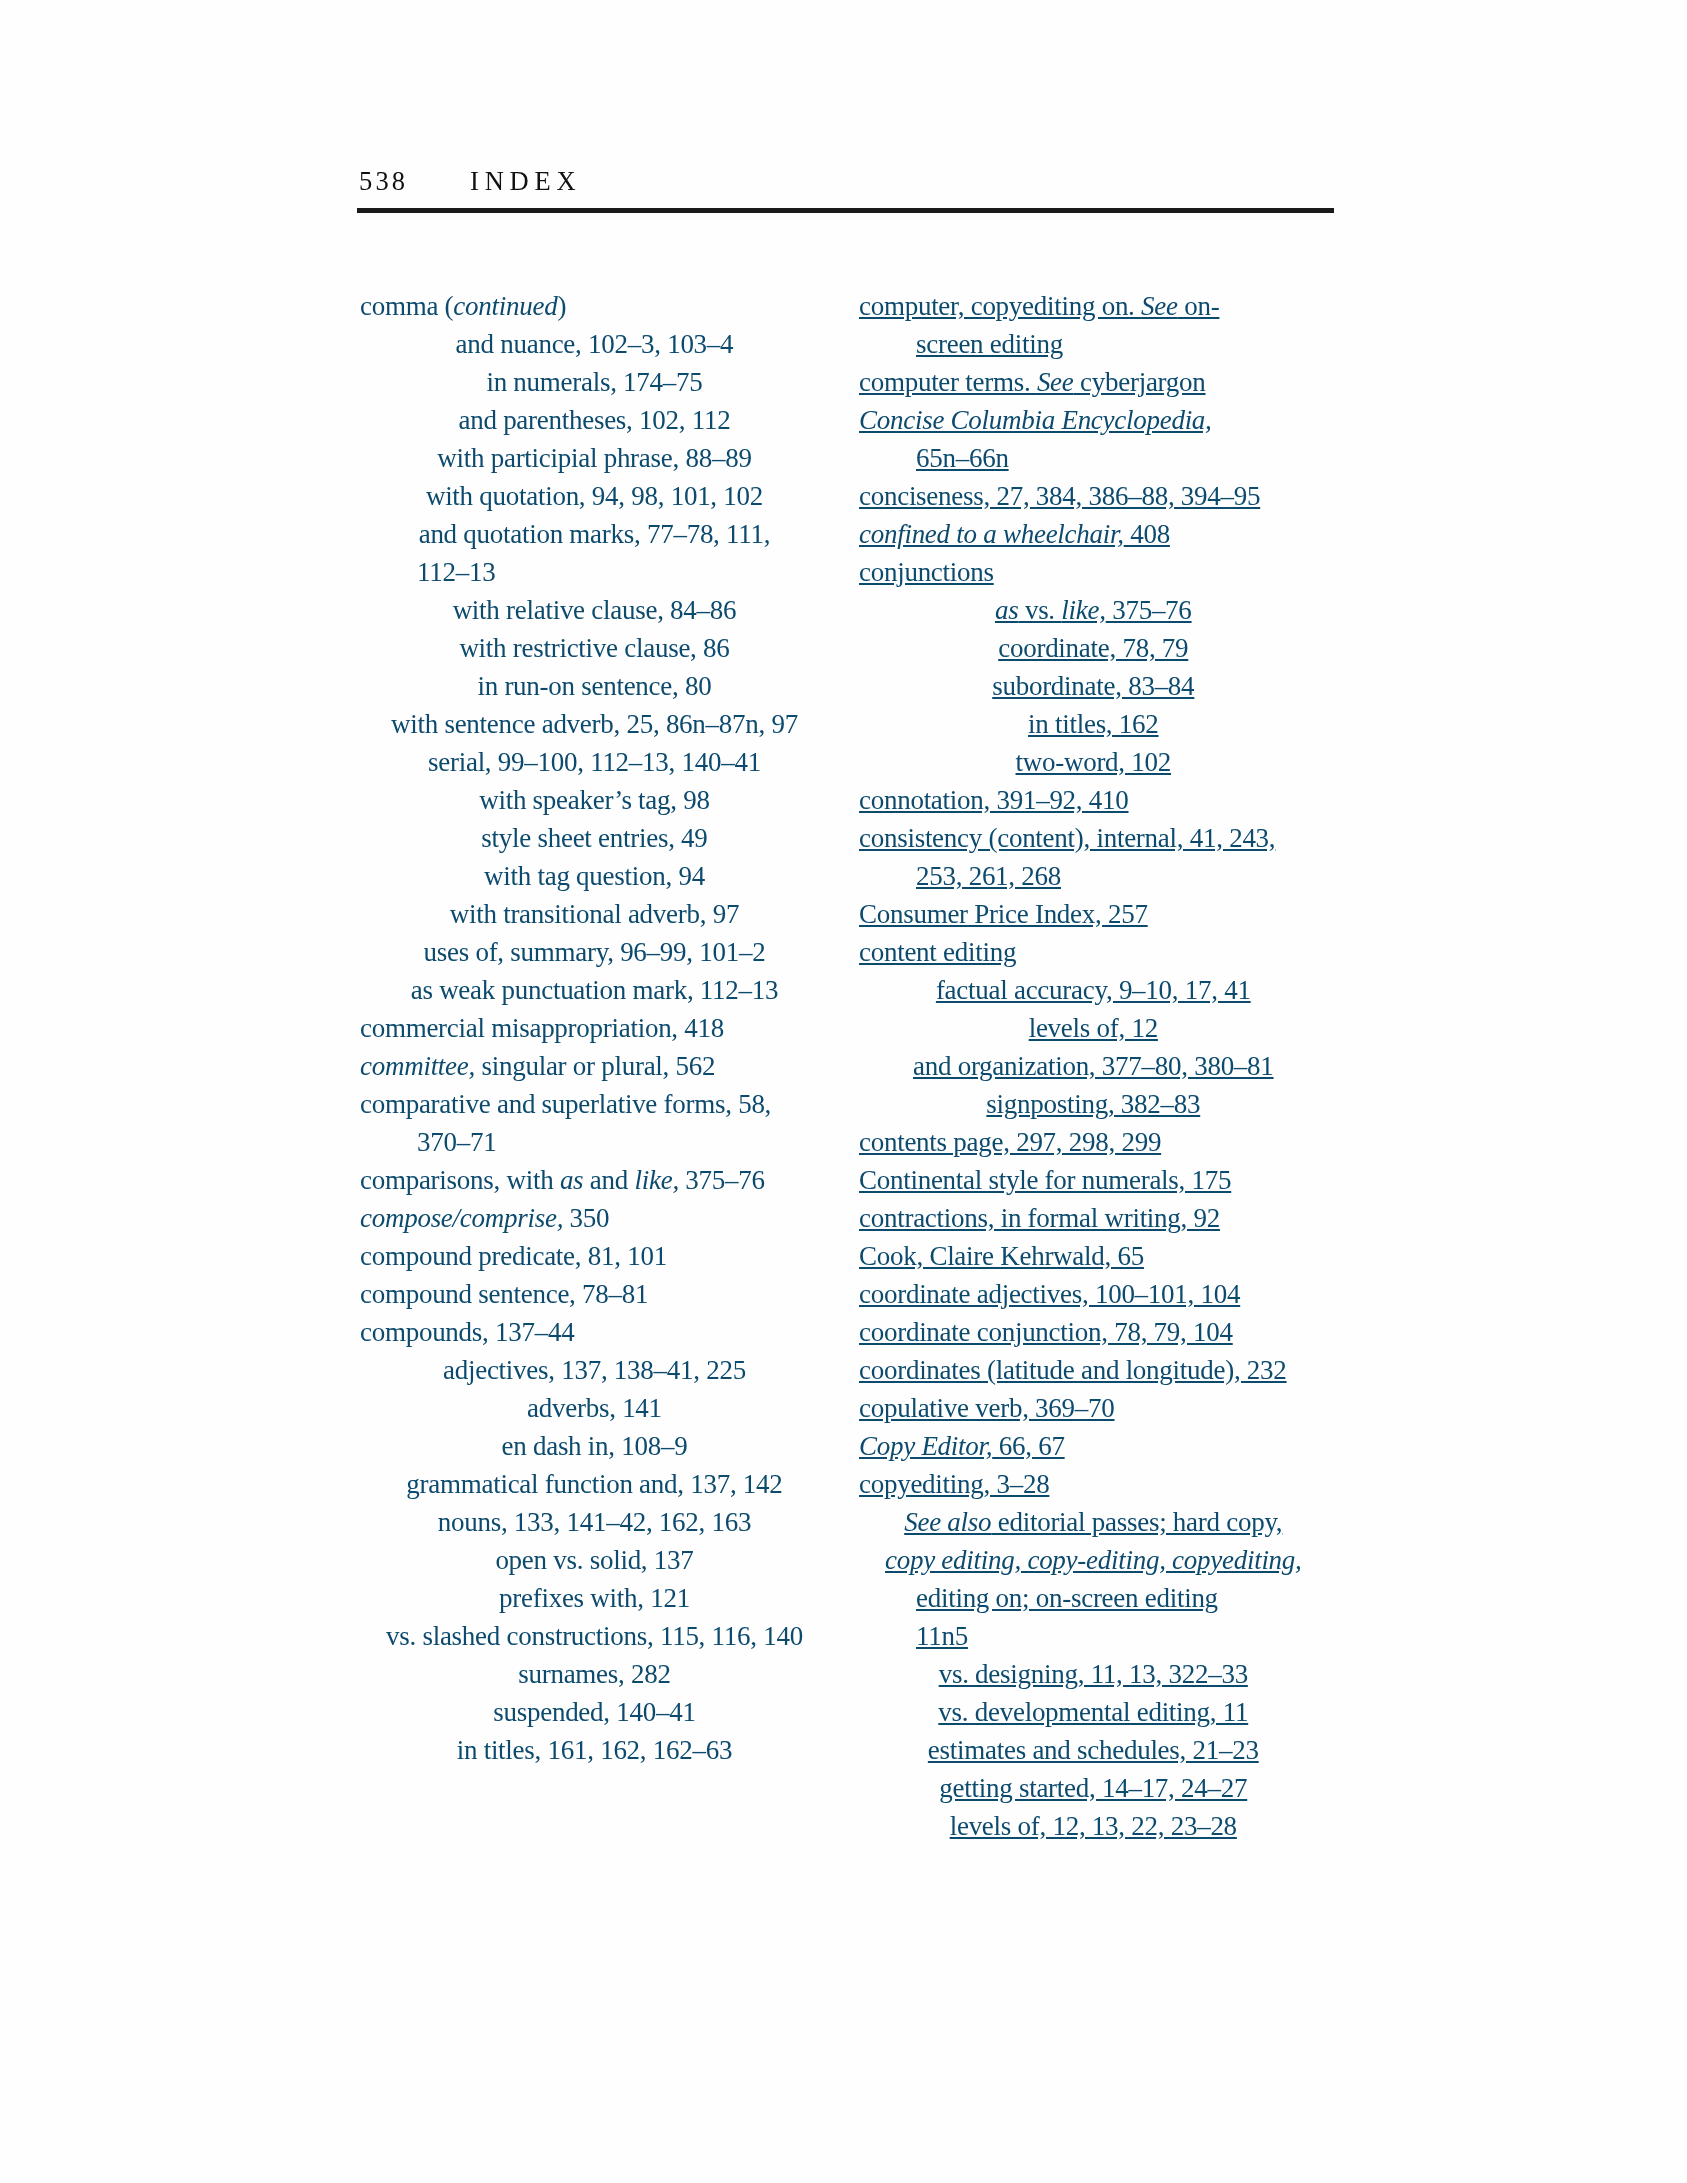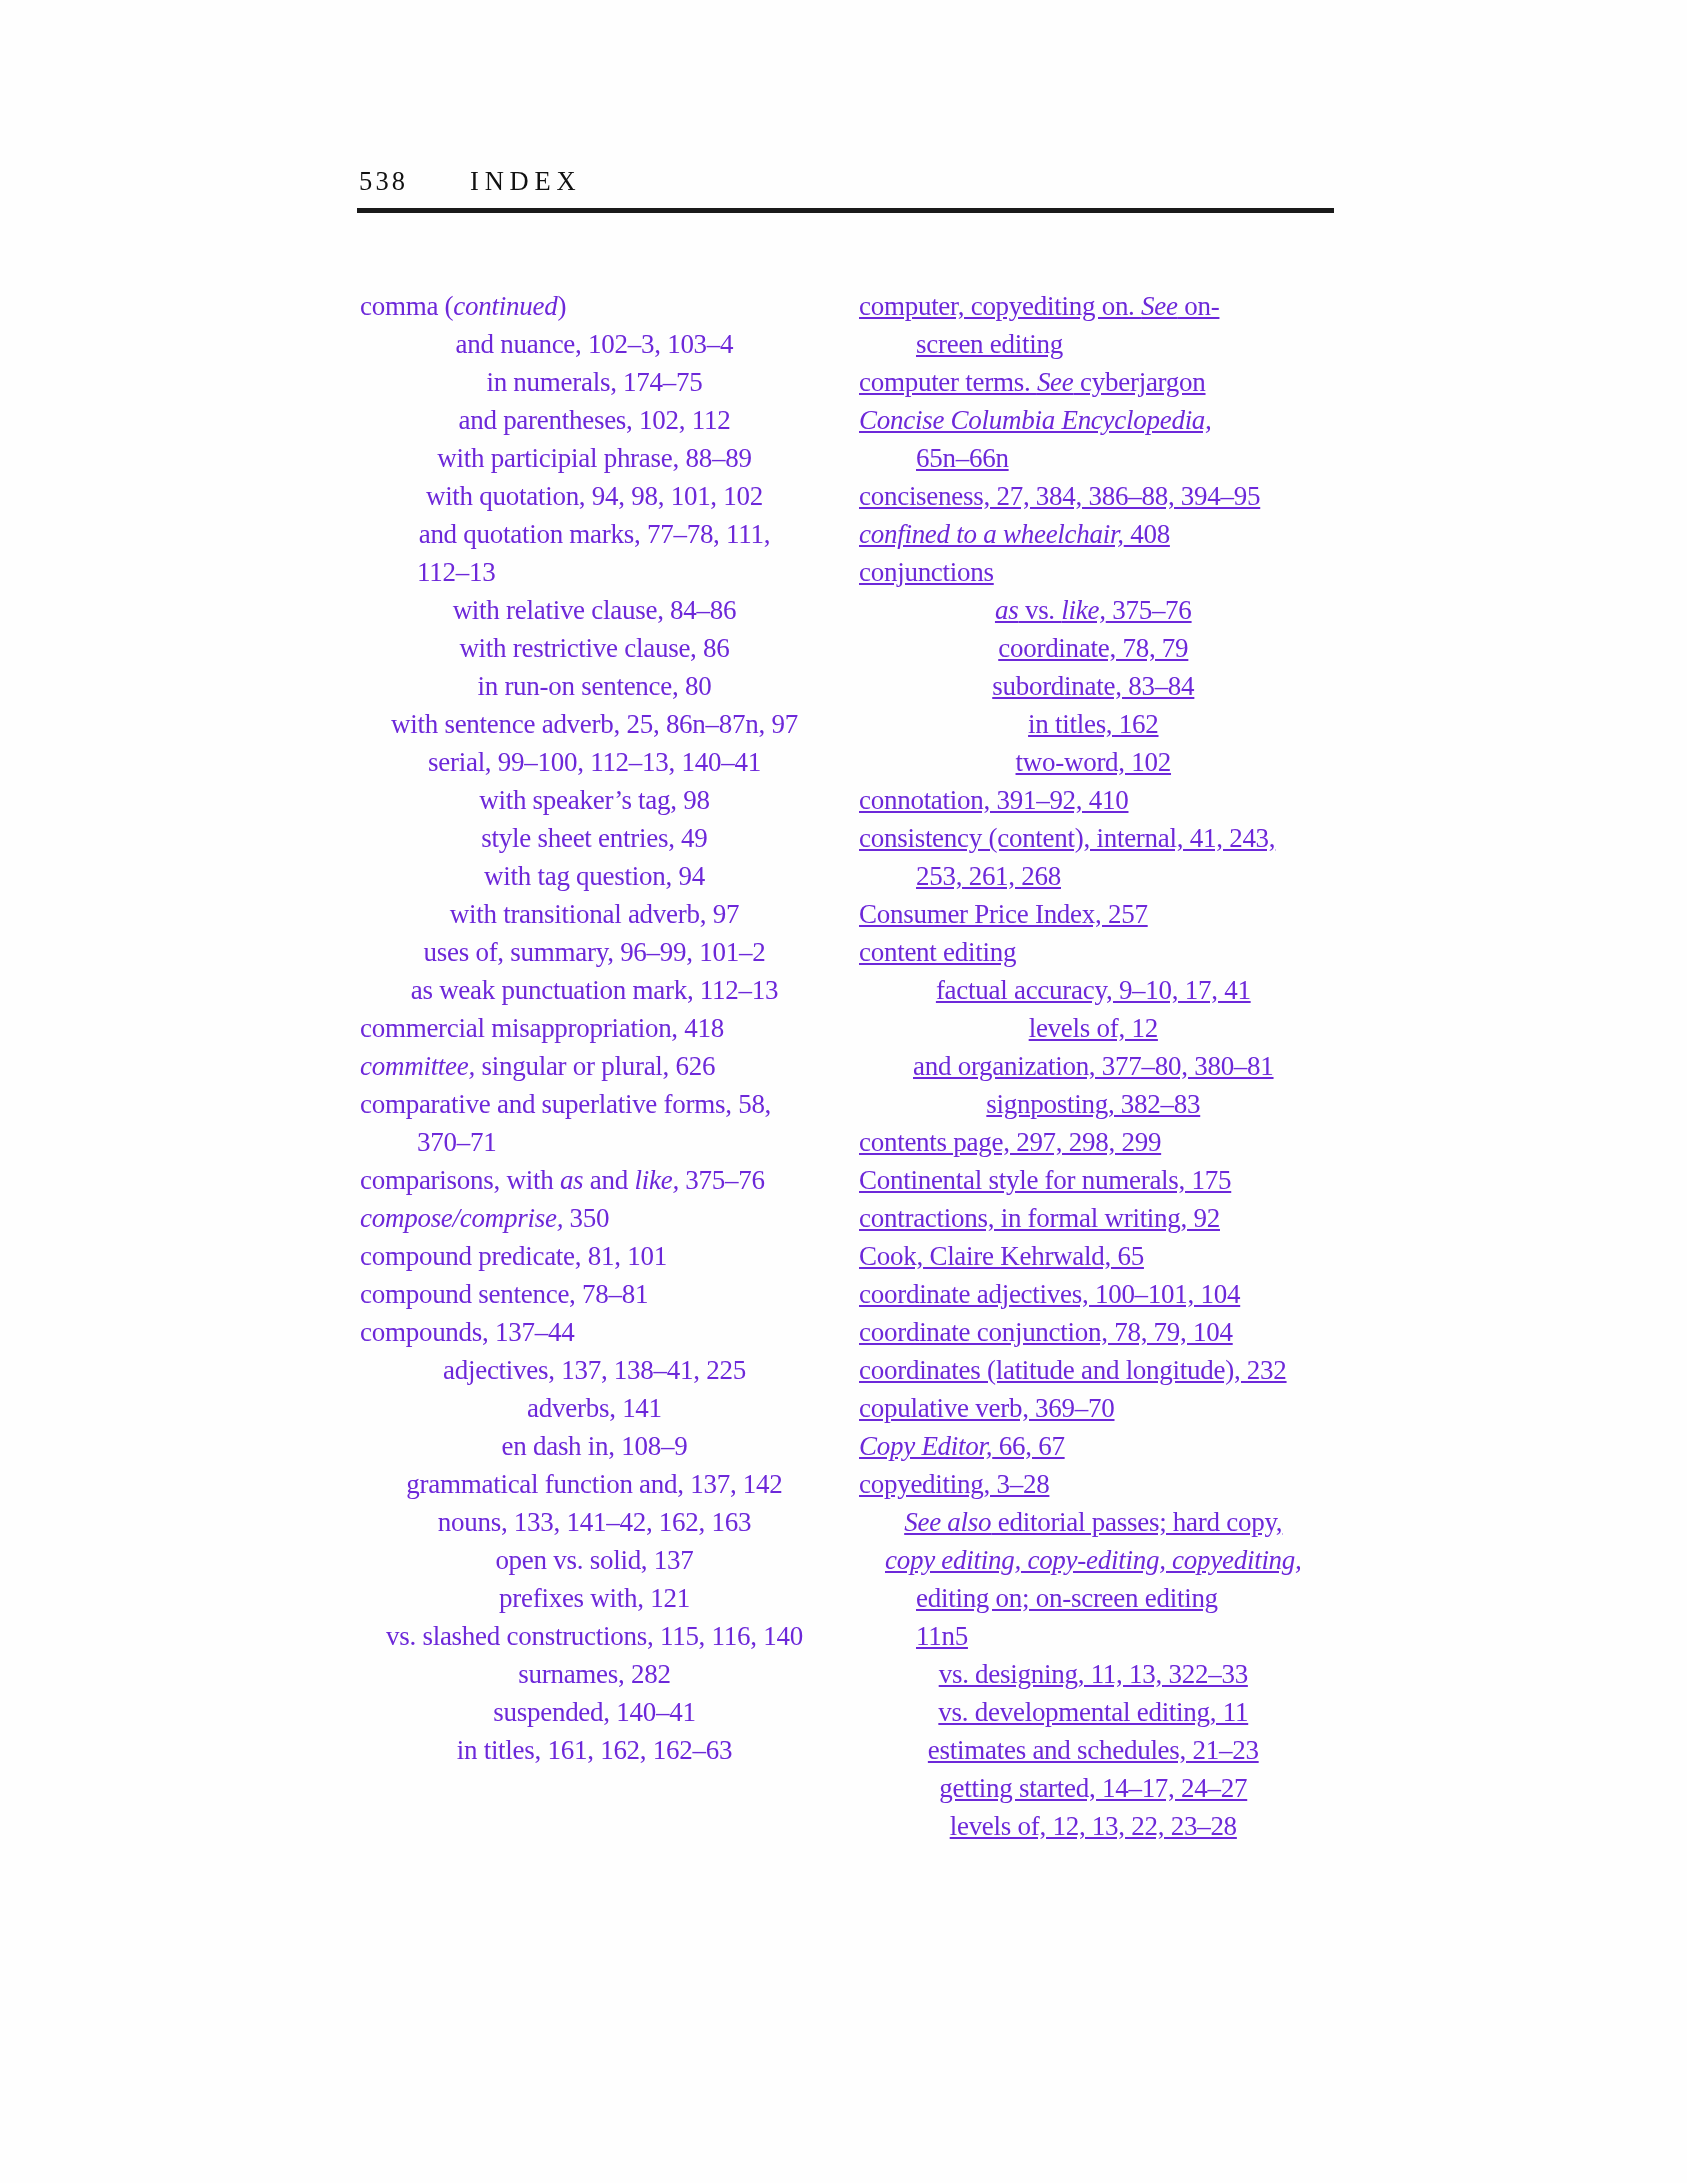--- a/index.html
+++ b/index.html
@@ -42,21 +42,21 @@
     height: 4.6px;
     background: #1a1a1a;
   }
   .col {
     position: absolute;
     top: 287px;
     font-size: 27px;
     line-height: 38px;
     letter-spacing: -0.01em;
     white-space: nowrap;
-    color: #6d28d9;
+    color: #0c4a6e;
   }
   .col-left  { left: 360px;  }
   .col-right { left: 859px; text-decoration: underline; }
   .line { height: 38px; }
   .ind0 { padding-left: 0; }
   .ind1 { padding-left: 26px; text-align: center; }
   .ind2 { padding-left: 57px; }
   .it { font-style: italic; }
 </style>
 </head>
@@ -84,21 +84,21 @@
         <div class="line ind1"><span>in run-on sentence, 80</span></div>
         <div class="line ind1"><span>with sentence adverb, 25, 86n–87n, 97</span></div>
         <div class="line ind1"><span>serial, 99–100, 112–13, 140–41</span></div>
         <div class="line ind1"><span>with speaker’s tag, 98</span></div>
         <div class="line ind1"><span>style sheet entries, 49</span></div>
         <div class="line ind1"><span>with tag question, 94</span></div>
         <div class="line ind1"><span>with transitional adverb, 97</span></div>
         <div class="line ind1"><span>uses of, summary, 96–99, 101–2</span></div>
         <div class="line ind1"><span>as weak punctuation mark, 112–13</span></div>
         <div class="line ind0"><span>commercial misappropriation, 418</span></div>
-        <div class="line ind0"><span class="it">committee,</span><span> singular or plural, 626</span></div>
+        <div class="line ind0"><span class="it">committee,</span><span> singular or plural, 562</span></div>
         <div class="line ind0"><span>comparative and superlative forms, 58,</span></div>
         <div class="line ind2"><span>370–71</span></div>
         <div class="line ind0"><span>comparisons, with </span><span class="it">as</span><span> and </span><span class="it">like,</span><span> 375–76</span></div>
         <div class="line ind0"><span class="it">compose/comprise,</span><span> 350</span></div>
         <div class="line ind0"><span>compound predicate, 81, 101</span></div>
         <div class="line ind0"><span>compound sentence, 78–81</span></div>
         <div class="line ind0"><span>compounds, 137–44</span></div>
         <div class="line ind1"><span>adjectives, 137, 138–41, 225</span></div>
         <div class="line ind1"><span>adverbs, 141</span></div>
         <div class="line ind1"><span>en dash in, 108–9</span></div>

